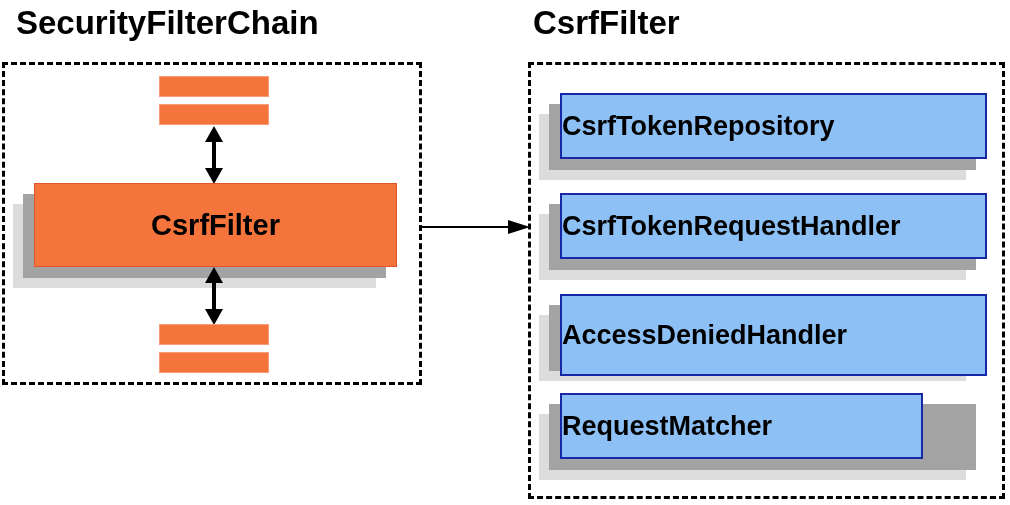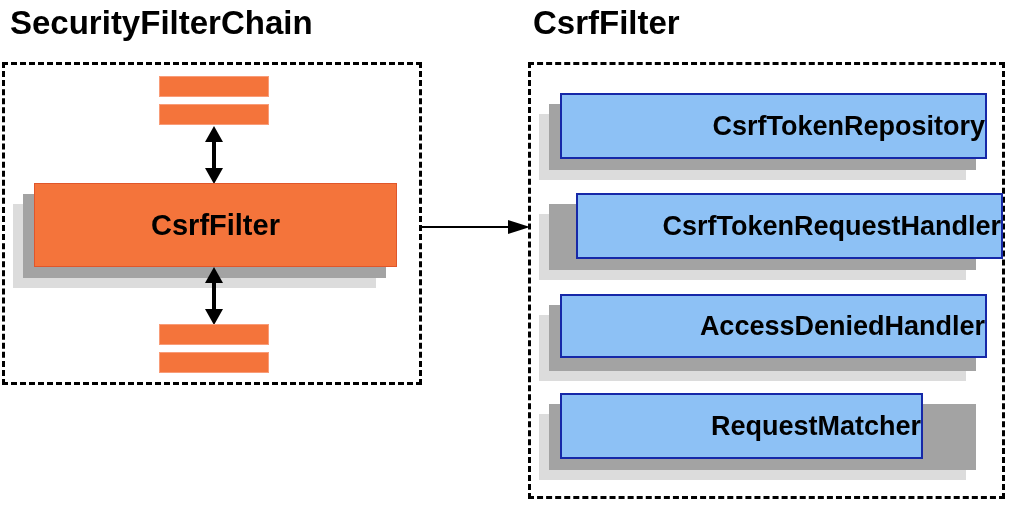--- a/index.html
+++ b/index.html
@@ -42,32 +42,32 @@
   .shadow2{background:var(--shadow-light);}
   .orange-card{
     background:var(--orange-fill);
     border:1px solid var(--orange-border);
     display:flex;align-items:center;justify-content:center;
     font-weight:bold;font-size:29px;color:var(--ink);
   }
   .blue-card{
     background:var(--blue-fill);
     border:2px solid var(--blue-border);
-    display:flex;align-items:center;justify-content:flex-end;
+    display:flex;align-items:center;justify-content:flex-start;
     font-weight:bold;font-size:27px;color:var(--ink);
     white-space:nowrap;
   }
   svg{display:block;}
 </style>
 </head>
 <body>
 
 <div class="canvas">
 
-  <div class="abs diagram-title" style="left:10px;top:4px;">SecurityFilterChain</div>
+  <div class="abs diagram-title" style="left:16px;top:4px;">SecurityFilterChain</div>
   <div class="abs diagram-title" style="left:533px;top:4px;">CsrfFilter</div>
 
   <div class="abs dashed-panel" style="left:2px;top:62px;width:420px;height:323px;"></div>
 
   <div class="abs bar" style="left:159px;top:76px;width:110px;height:21px;"></div>
   <div class="abs bar" style="left:159px;top:104px;width:110px;height:21px;"></div>
 
   <svg class="abs" style="left:202px;top:126px;" width="24" height="58" viewBox="0 0 24 58">
     <polygon points="12,0 3,16 21,16" fill="#000"></polygon>
     <rect x="10" y="14" width="4" height="30" fill="#000"></rect>
@@ -97,27 +97,27 @@
   <div class="abs dashed-panel" style="left:528px;top:62px;width:477px;height:437px;"></div>
 
   <div class="abs shadow2" style="left:539px;top:114px;width:427px;height:66px;"></div>
   <div class="abs shadow1" style="left:549px;top:104px;width:427px;height:66px;"></div>
   <div class="abs blue-card" style="left:560px;top:93px;width:427px;height:66px;">
     <span>CsrfTokenRepository</span>
   </div>
 
   <div class="abs shadow2" style="left:539px;top:214px;width:427px;height:66px;"></div>
   <div class="abs shadow1" style="left:549px;top:204px;width:427px;height:66px;"></div>
-  <div class="abs blue-card" style="left:560px;top:193px;width:427px;height:66px;margin-left:16px;">
+  <div class="abs blue-card" style="left:560px;top:193px;width:427px;height:66px;">
     <span>CsrfTokenRequestHandler</span>
   </div>
 
   <div class="abs shadow2" style="left:539px;top:315px;width:427px;height:66px;"></div>
   <div class="abs shadow1" style="left:549px;top:305px;width:427px;height:66px;"></div>
-  <div class="abs blue-card" style="left:560px;top:294px;width:427px;height:64px;">
+  <div class="abs blue-card" style="left:560px;top:294px;width:427px;height:82px;">
     <span>AccessDeniedHandler</span>
   </div>
 
   <div class="abs shadow2" style="left:539px;top:414px;width:427px;height:66px;"></div>
   <div class="abs shadow1" style="left:549px;top:404px;width:427px;height:66px;"></div>
   <div class="abs blue-card" style="left:560px;top:393px;width:363px;height:66px;">
     <span>RequestMatcher</span>
   </div>
 
 </div>

